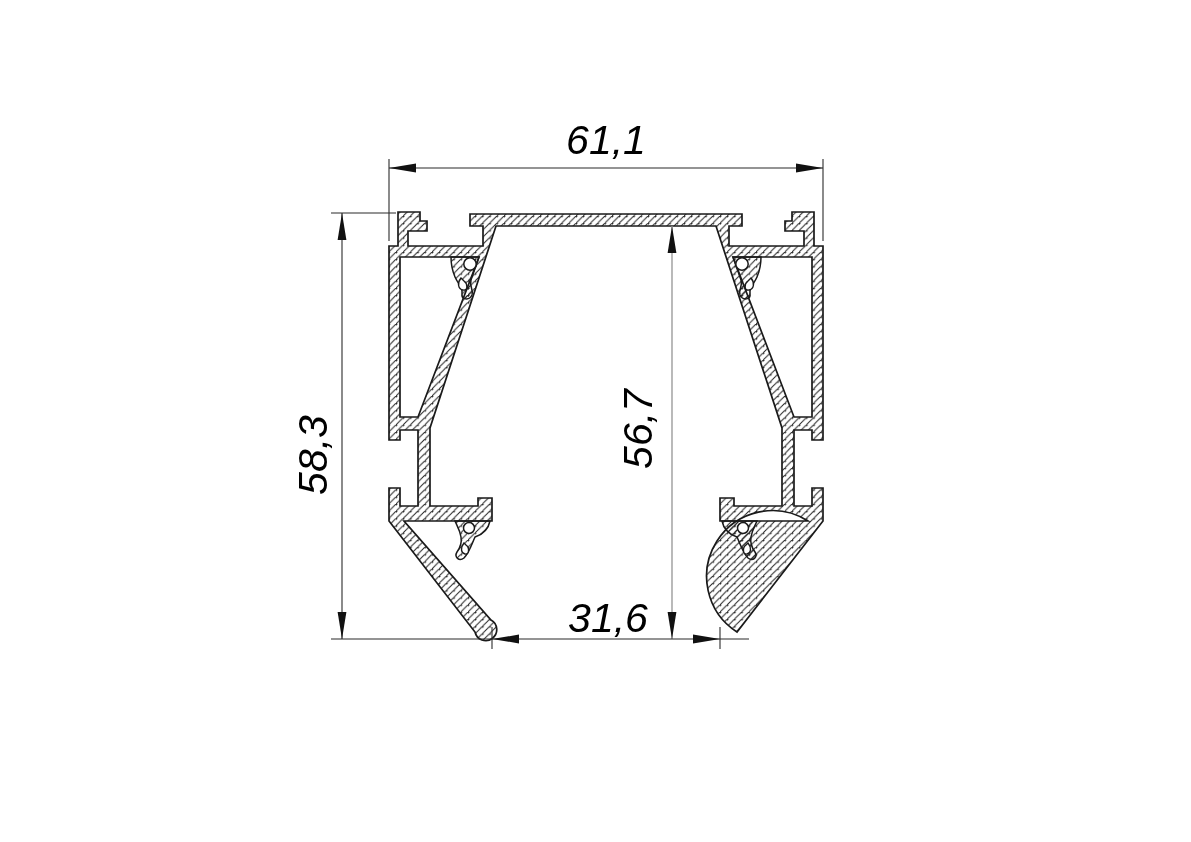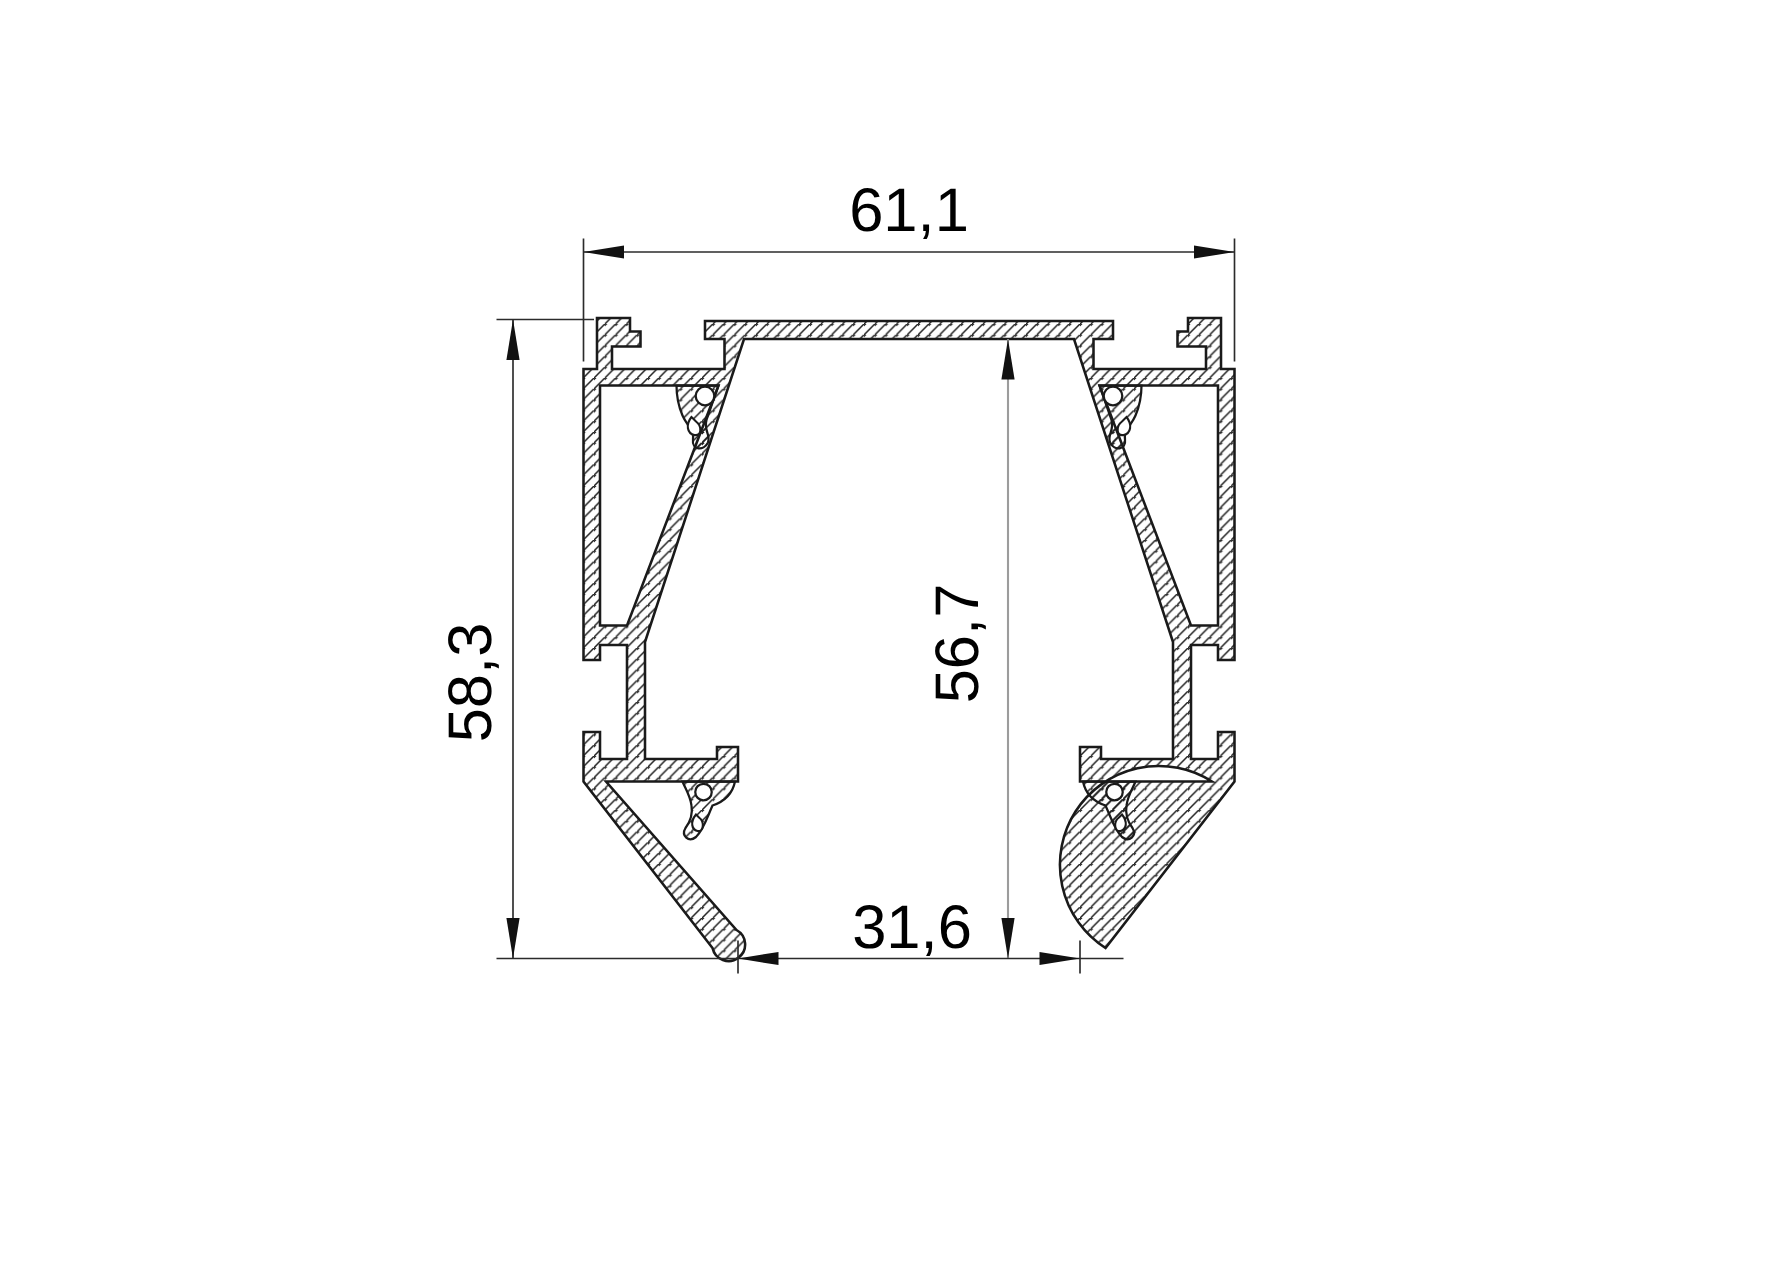--- a/index.html
+++ b/index.html
@@ -9,20 +9,21 @@
     width: 1191px;
     height: 842px;
     overflow: hidden;
     font-family: "Liberation Sans", sans-serif;
   }
   #stage {
     width: 1191px;
     height: 842px;
     position: relative;
     background: #ffffff;
+    font-style: italic;
   }
   svg { display: block; }
   text.dim-label {
     font-family: "Liberation Sans", sans-serif;
     font-size: 41px;
     fill: #000000;
   }
 </style>
 </head>
 <body>

